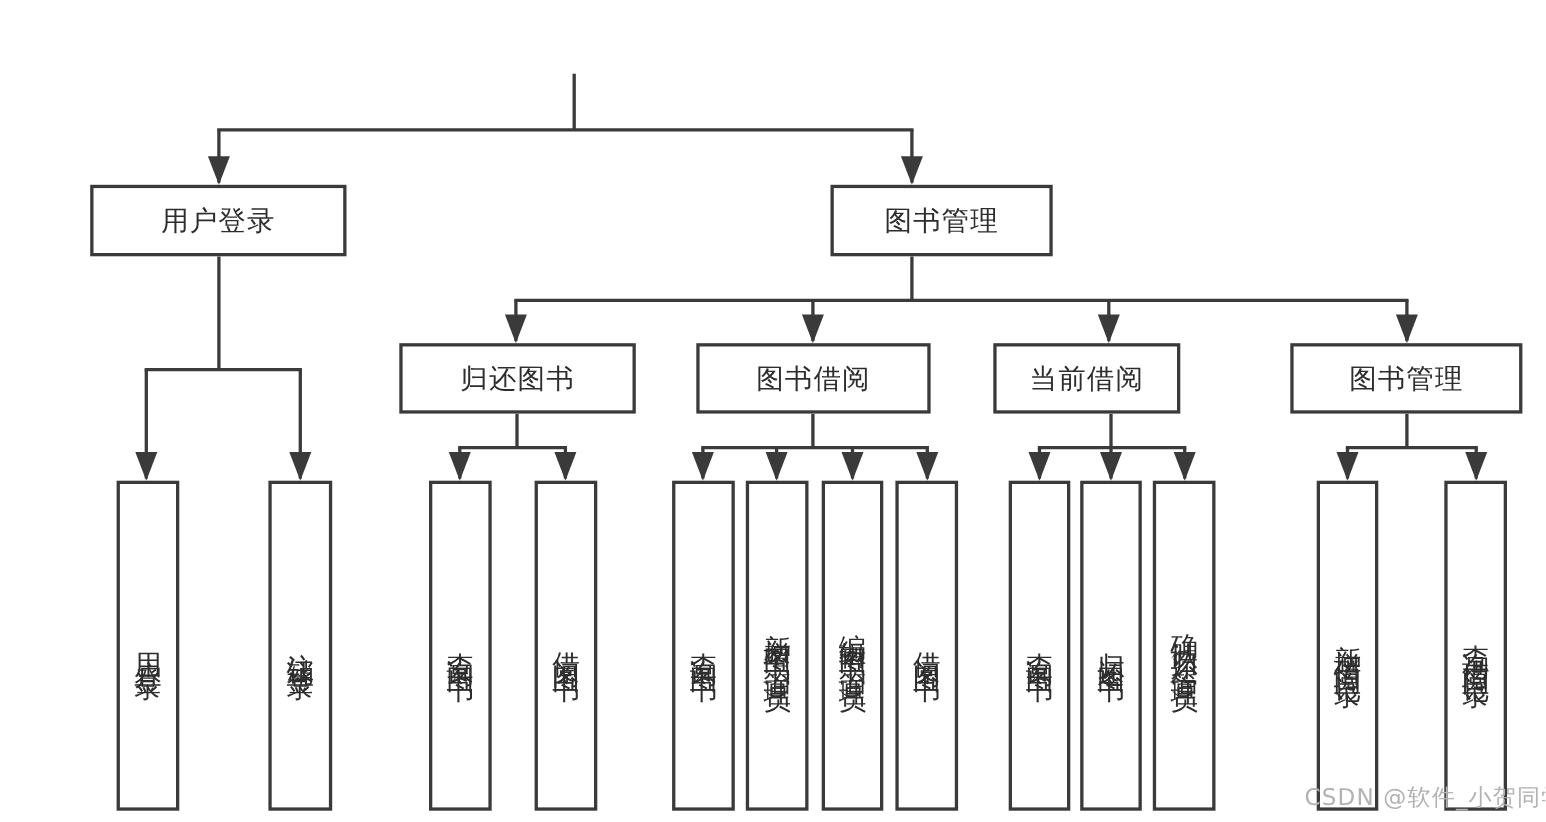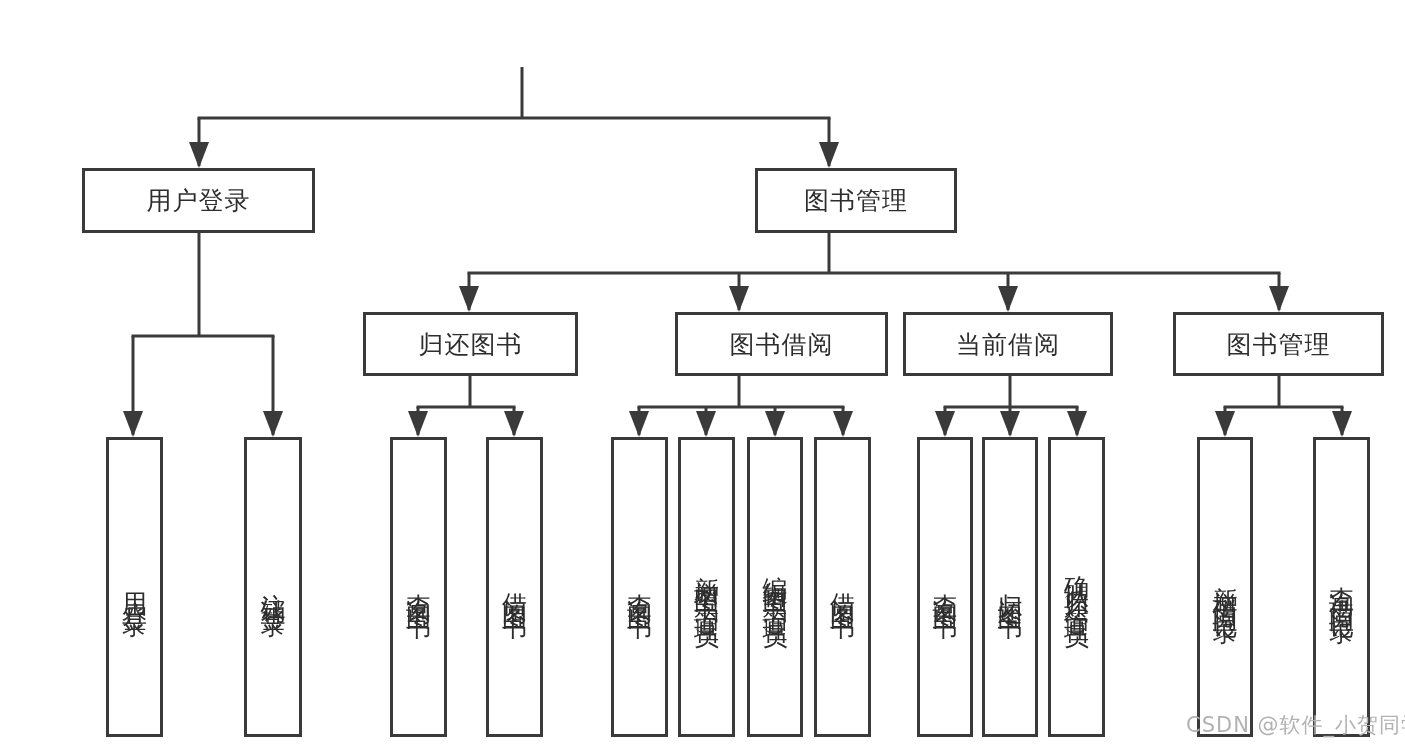--- a/index.html
+++ b/index.html
@@ -99,22 +99,22 @@
       <polygon points="1215,411 1235,411 1225,437"></polygon>
       <polygon points="1332,411 1352,411 1342,437"></polygon>
     </g>
   </svg>
 
 
   <div class="hbox" style="left:82px;top:168px;width:233px;height:65px;">用户登录</div>
   <div class="hbox" style="left:712px;top:168px;width:202px;height:65px;margin-left:43px;">图书管理</div>
 
   <div class="hbox" style="left:363px;top:312px;width:215px;height:64px;">归还图书</div>
-  <div class="hbox" style="left:633px;top:312px;width:213px;height:64px;margin-left:42px;">图书借阅</div>
-  <div class="hbox" style="left:903px;top:312px;width:210px;height:64px;">当前借阅</div>
+  <div class="hbox" style="left:633px;top:312px;width:213px;height:64px;">图书借阅</div>
+  <div class="hbox" style="left:903px;top:312px;width:170px;height:64px;">当前借阅</div>
   <div class="hbox" style="left:1173px;top:312px;width:211px;height:64px;">图书管理</div>
 
   <div class="vbox" style="left:106px;width:57px;">用户登录</div>
   <div class="vbox" style="left:244px;width:58px;">注销登录</div>
 
   <div class="vbox" style="left:390px;width:57px;">查询图书</div>
   <div class="vbox" style="left:486px;width:57px;">借阅图书</div>
 
   <div class="vbox" style="left:611px;width:57px;">查询图书</div>
   <div class="vbox" style="left:678px;width:57px;">新增图书（管理员）</div>

